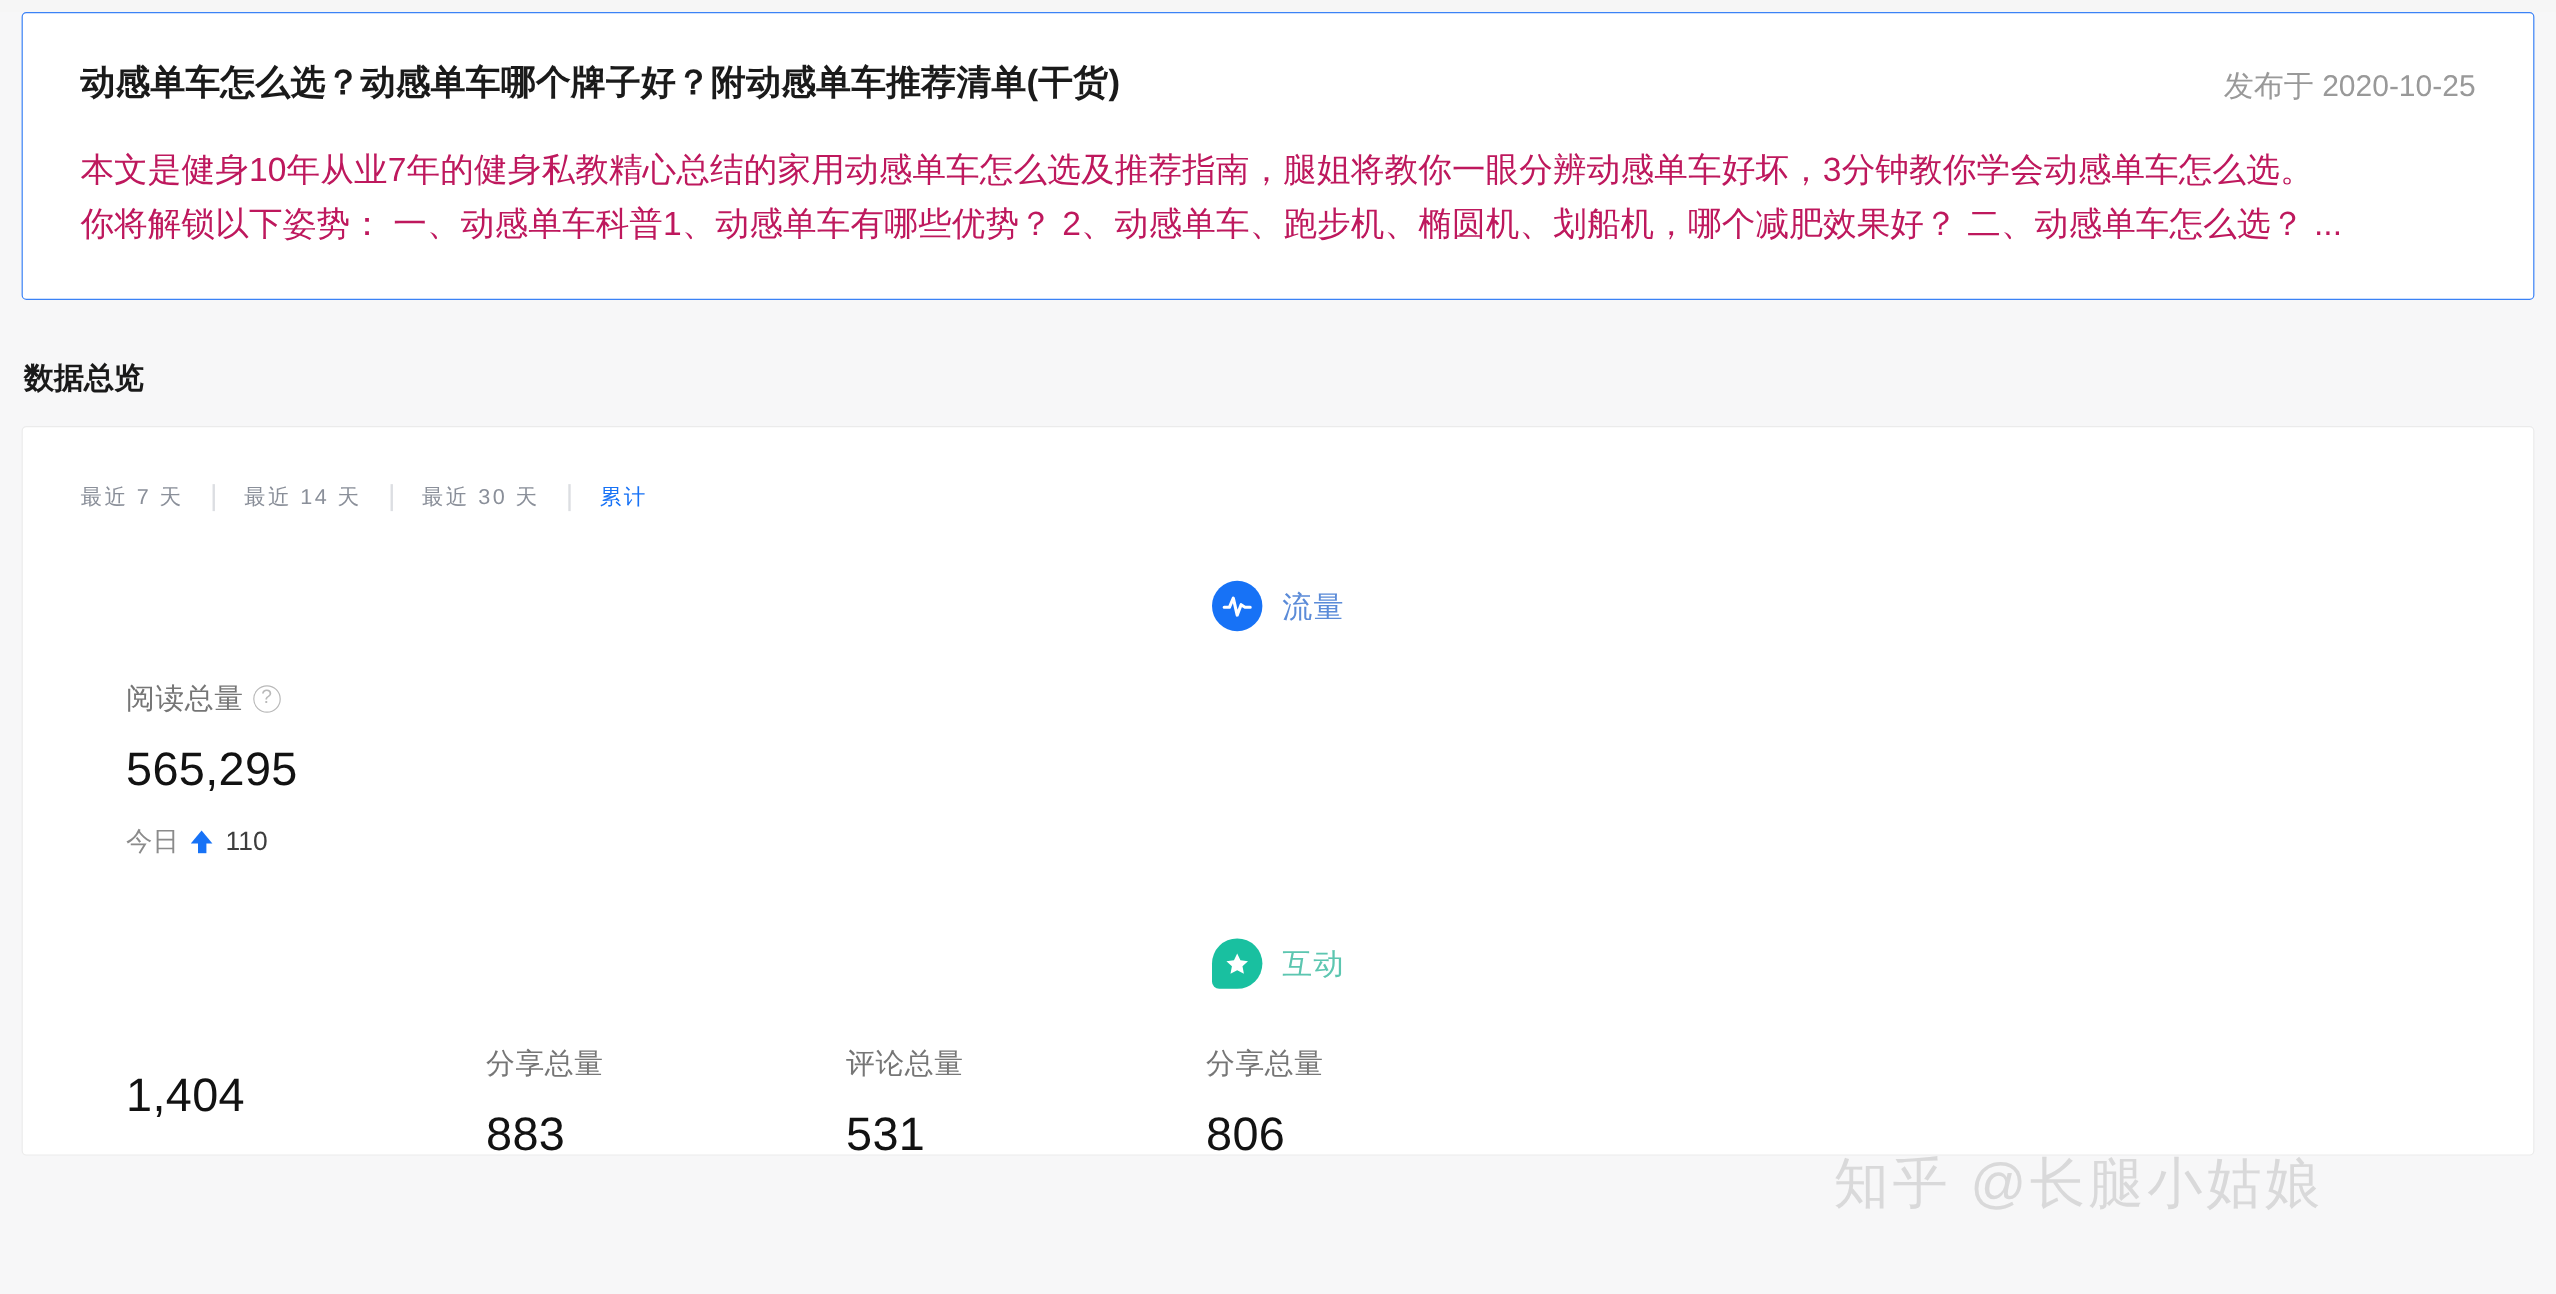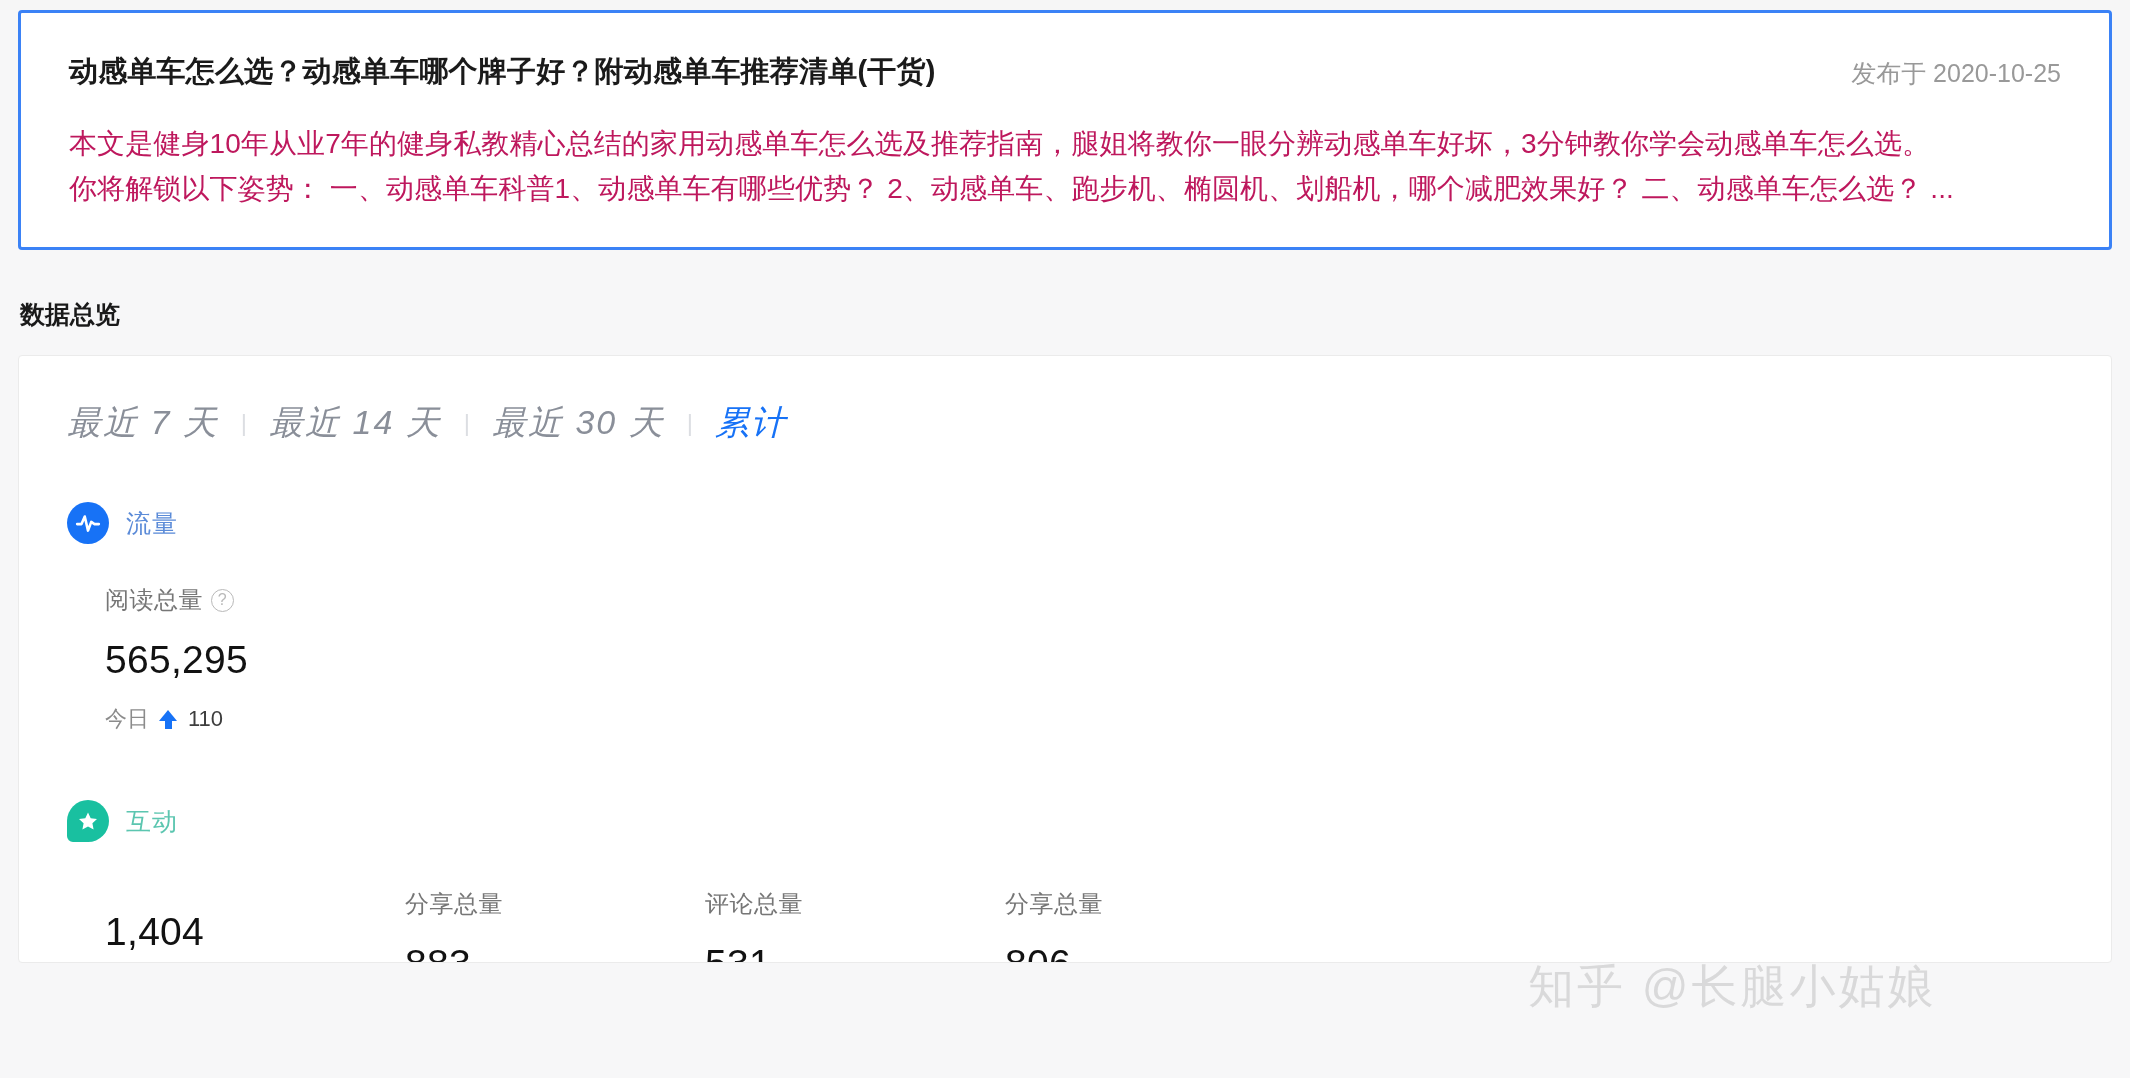--- a/index.html
+++ b/index.html
@@ -18,21 +18,21 @@
     height: 1078px;
     background: #f7f7f8;
     padding: 0 18px;
   }
 
   
   .article-card {
     position: relative;
     margin-top: 10px;
     background: #ffffff;
-    border: 3px solid #3b82f6;
+    border: 1px solid #3b82f6;
     border-radius: 4px;
     padding: 40px 48px 44px 48px;
     height: 240px;
   }
 
   .article-head {
     display: flex;
     align-items: flex-start;
     justify-content: space-between;
   }
@@ -82,42 +82,42 @@
     overflow: hidden;
   }
 
   .tabs {
     display: flex;
     align-items: center;
     margin-bottom: 56px;
   }
 
   .tab {
-    font-size: 34px;
+    font-size: 18px;
     color: #8a8f99;
     letter-spacing: 2px;
     font-weight: 300;
     cursor: pointer;
-    font-style: italic;
   }
 
   .tab.active { color: #1772f6; font-weight: 400; }
 
   .tab-sep {
     color: #dcdee2;
     font-size: 24px;
     margin: 0 22px;
     font-weight: 300;
   }
 
   
   .group-head {
     display: flex;
     align-items: center;
     gap: 17px;
+    justify-content: center;
   }
 
   .group-icon {
     width: 42px;
     height: 42px;
     border-radius: 50%;
     display: flex;
     align-items: center;
     justify-content: center;
     flex: none;

